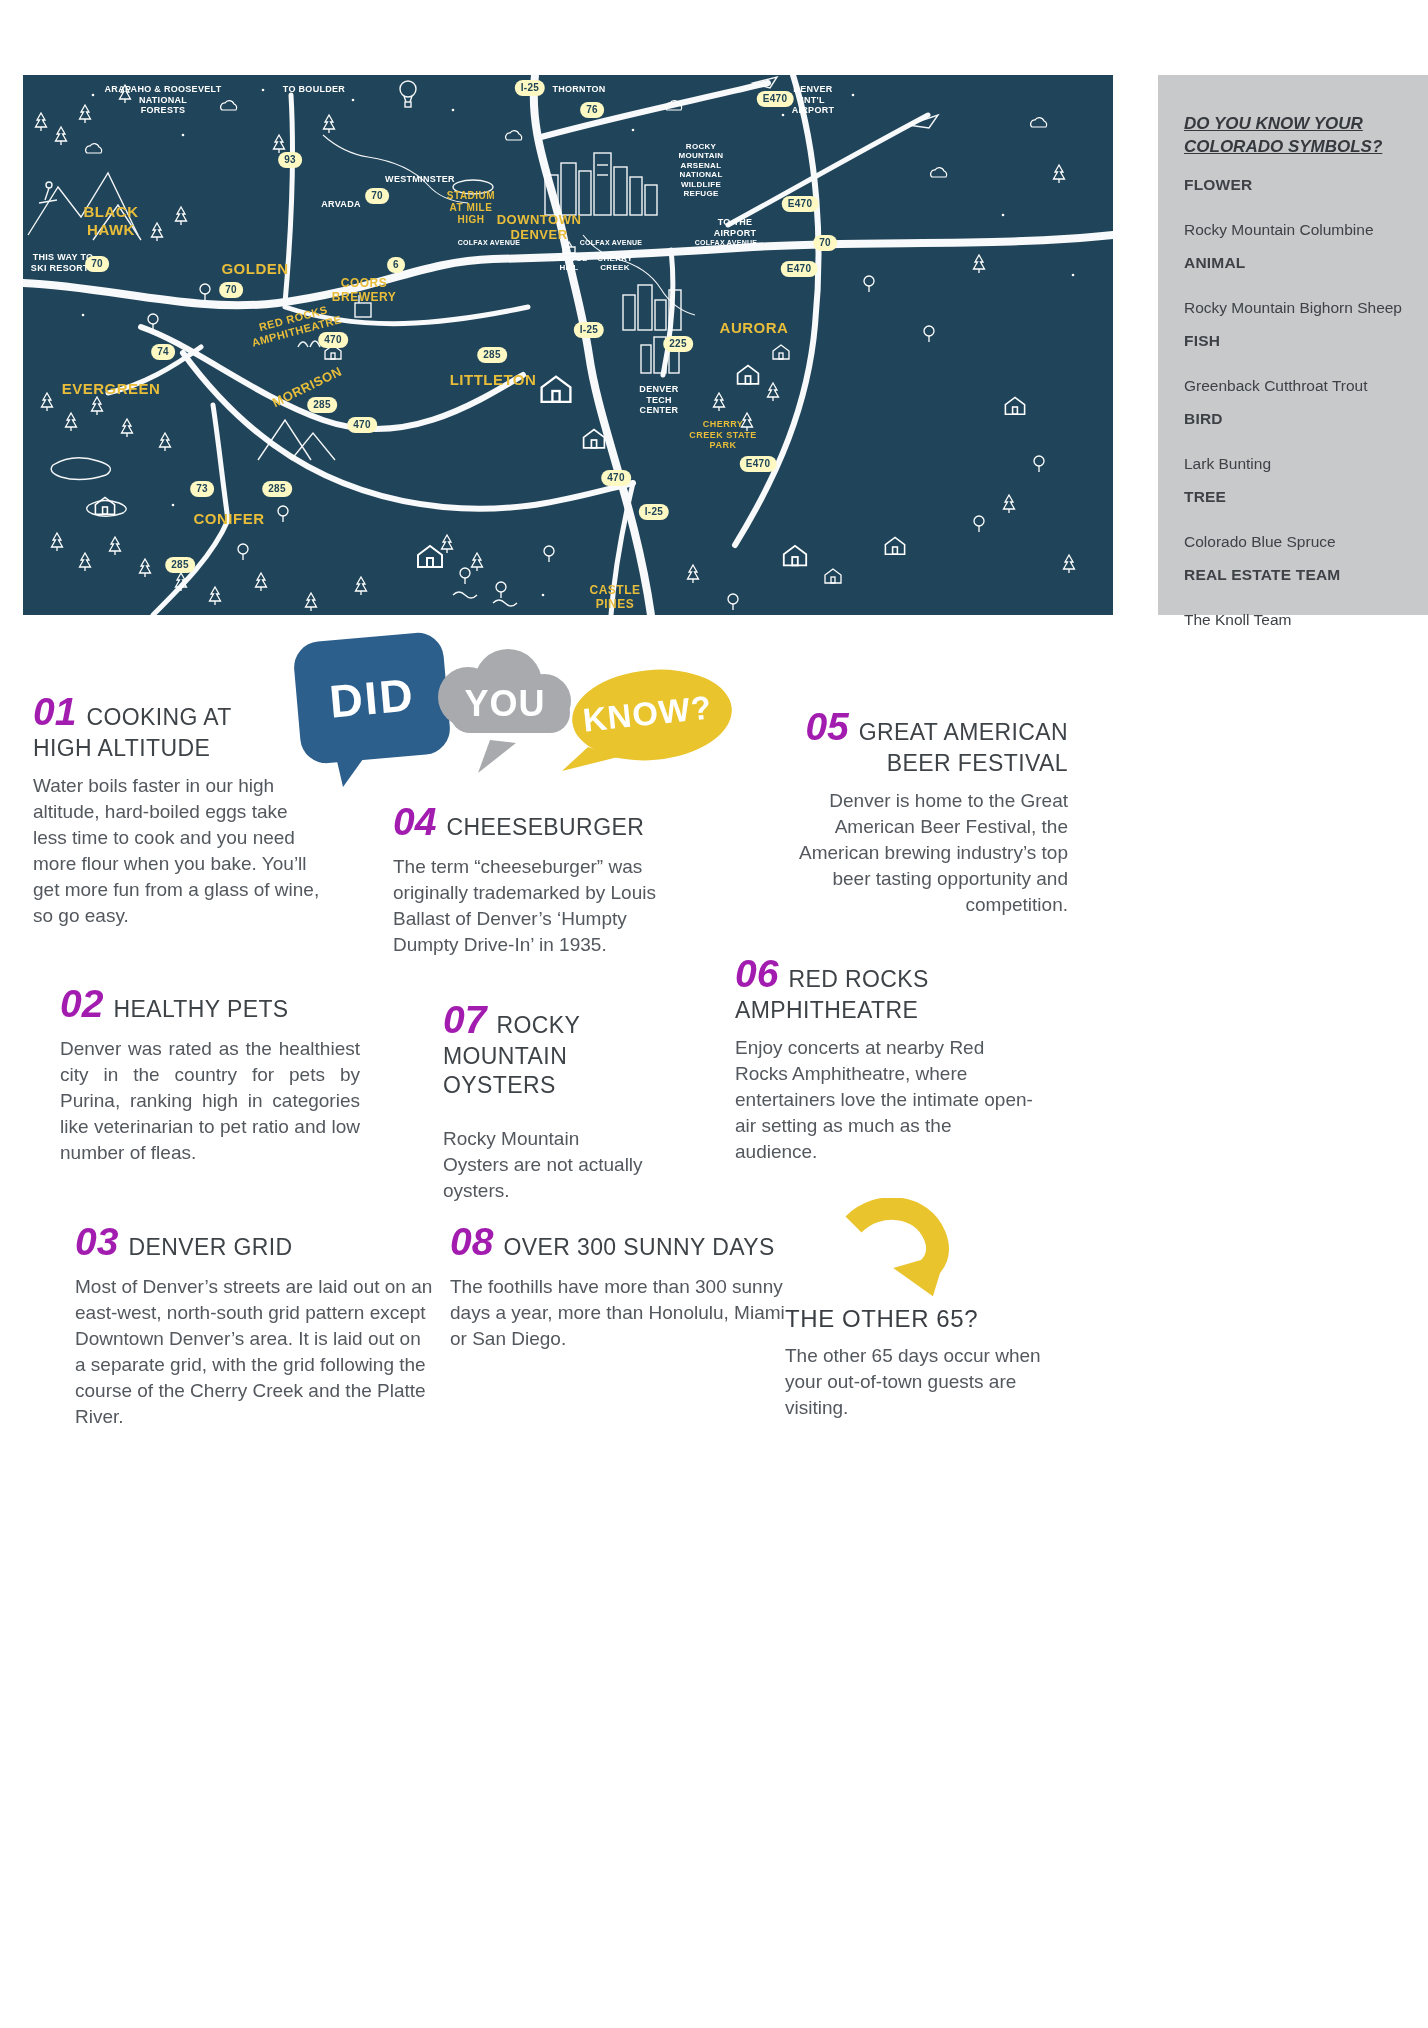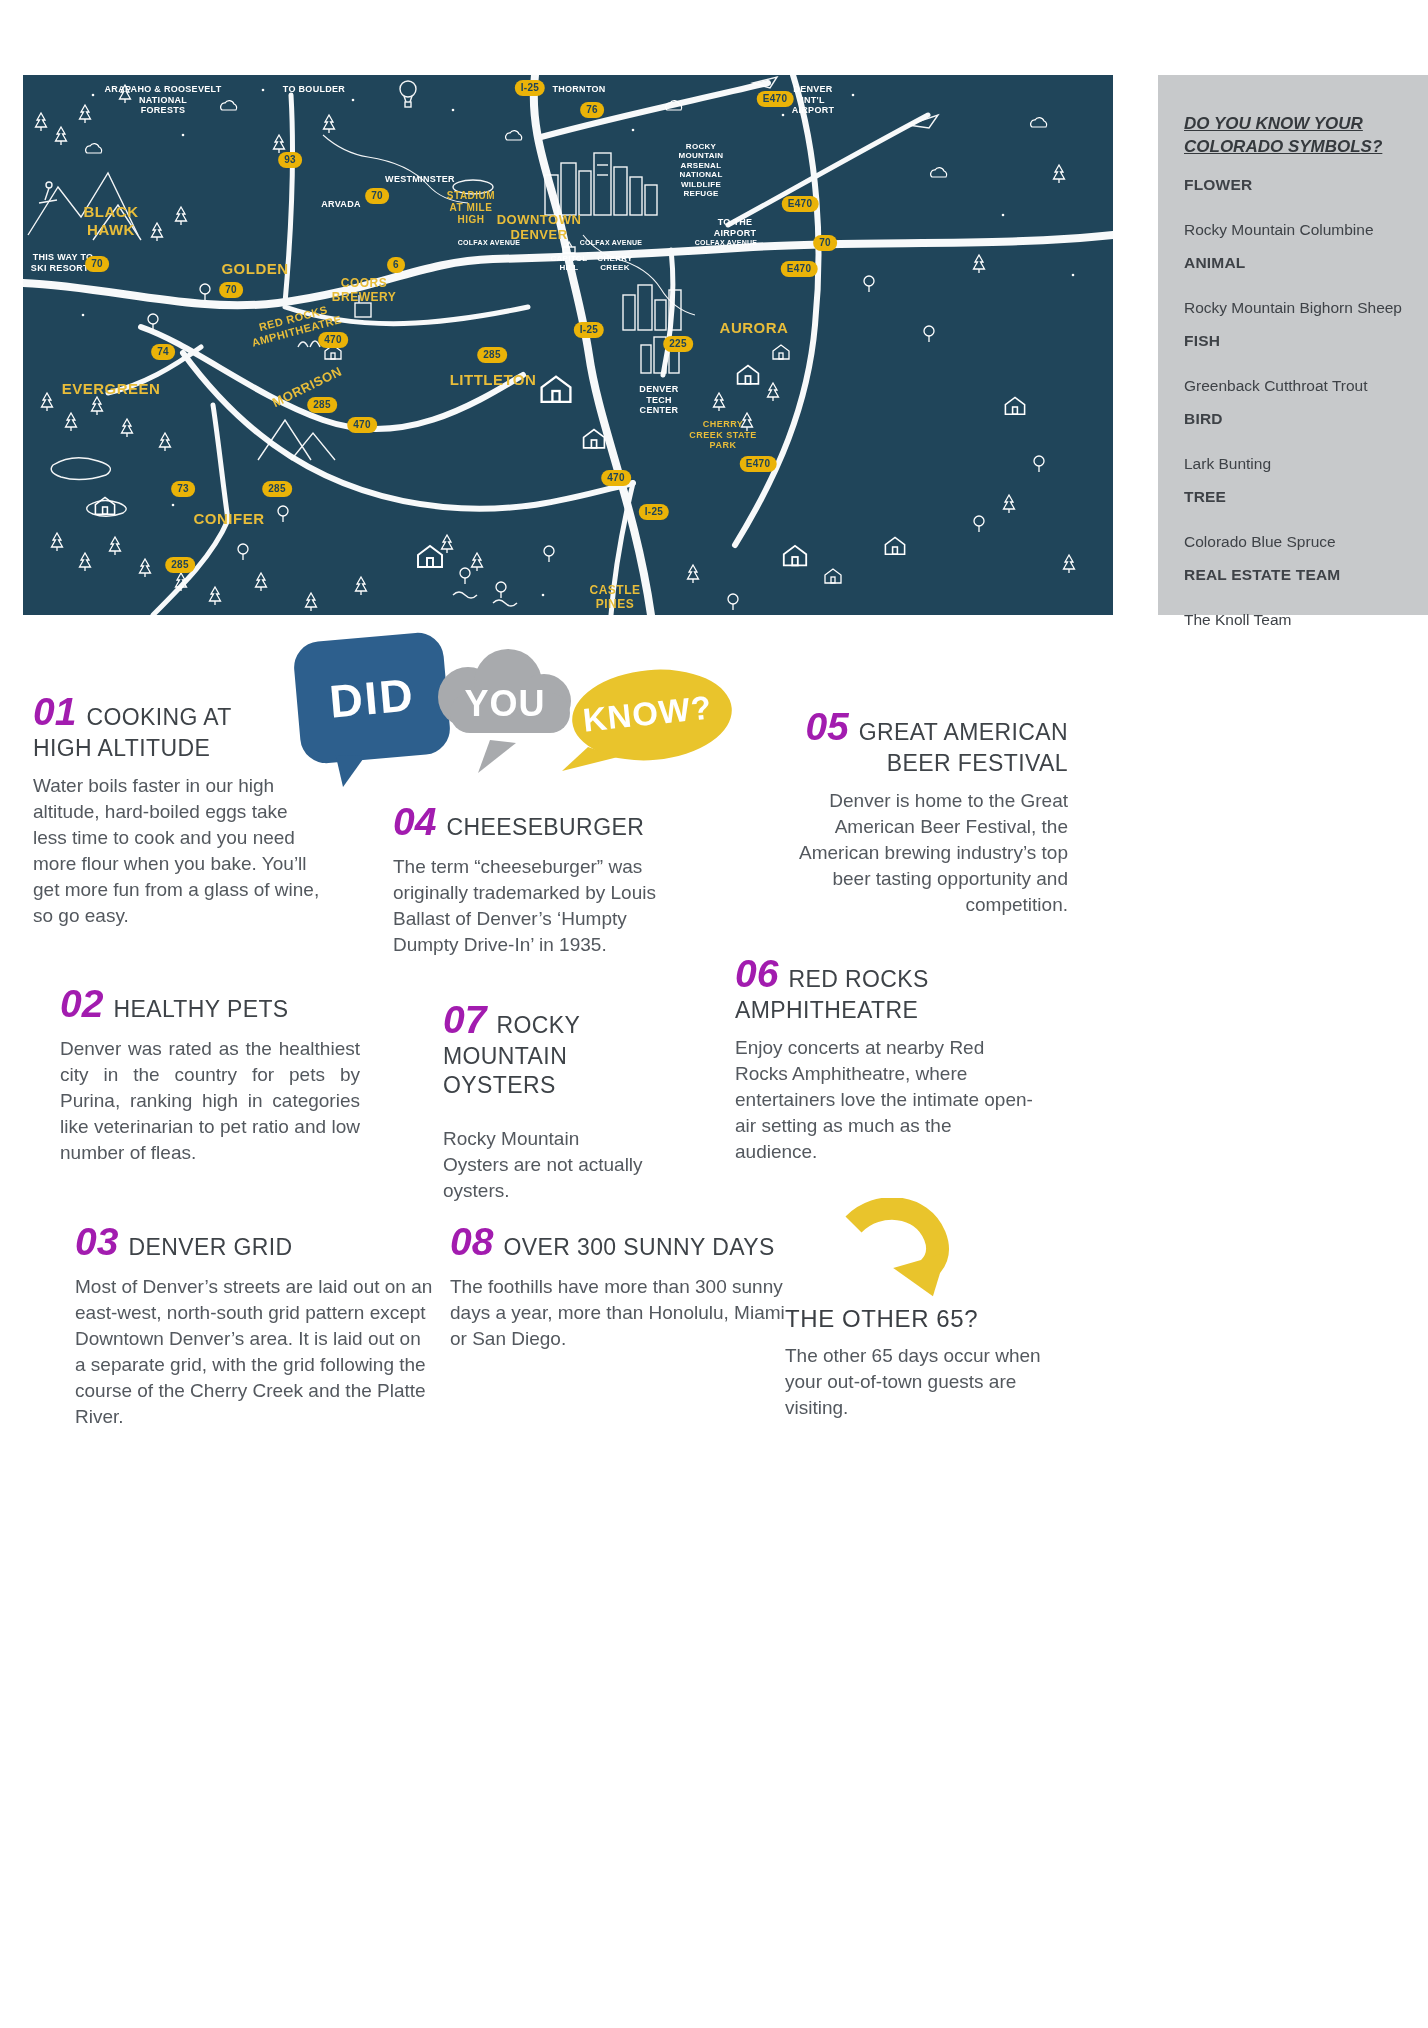--- a/index.html
+++ b/index.html
@@ -7,21 +7,21 @@
   body { font-family:"Liberation Sans", sans-serif; }
   .page { position:relative; width:1428px; height:2028px; background:#fff; overflow:hidden; }
 
   
   .map { position:absolute; left:23px; top:75px; width:1090px; height:540px; background:#20455a; overflow:hidden; }
   .map svg.roads { position:absolute; left:0; top:0; width:100%; height:100%; }
   #map-labels, #map-shields { position:absolute; left:0; top:0; width:100%; height:100%; pointer-events:none; }
   .map-label { position:absolute; color:#e8bd3a; font-weight:700; font-size:15px; letter-spacing:.5px;
                white-space:pre-line; text-align:center; line-height:1.18; text-transform:uppercase; }
   .map-label.white { color:#ffffff; font-weight:700; font-size:9px; letter-spacing:.3px; }
-  .shield { position:absolute; transform:translate(-50%,-50%); background:#eab308; color:#1f4458;
+  .shield { position:absolute; transform:translate(-50%,-50%); background:#fef9c3; color:#1f4458;
             font-weight:700; font-size:10px; padding:3px 6px; border-radius:12px; line-height:1; letter-spacing:.3px; }
 
   
   .sidebar { position:absolute; left:1158px; top:75px; width:277px; height:540px; background:#c7c9cb;
              padding:38px 26px 4px 26px; color:#3e4247; }
   .sidebar-title { font-weight:700; font-style:italic; font-size:17px; line-height:1.35; margin-bottom:16px; color:#35393d; }
   .sidebar-title .u { text-decoration:underline; }
   .sb-item { margin-bottom:13px; }
   .sb-label { font-weight:700; font-size:15.5px; line-height:1.35; letter-spacing:.2px; }
   .sb-value { font-weight:400; font-size:15.5px; line-height:1.3;margin-top:24px; }
@@ -298,21 +298,21 @@
         <div class="shield" style="left: 776px; top: 194px;">E470</div>
         <div class="shield" style="left: 310px; top: 265px;">470</div>
         <div class="shield" style="left: 566px; top: 255px;">I-25</div>
         <div class="shield" style="left: 655px; top: 269px;">225</div>
         <div class="shield" style="left: 140px; top: 277px;">74</div>
         <div class="shield" style="left: 469px; top: 280px;">285</div>
         <div class="shield" style="left: 299px; top: 330px;">285</div>
         <div class="shield" style="left: 339px; top: 350px;">470</div>
         <div class="shield" style="left: 735px; top: 389px;">E470</div>
         <div class="shield" style="left: 593px; top: 403px;">470</div>
-        <div class="shield" style="left: 160px; top: 414px;">73</div>
+        <div class="shield" style="left: 179px; top: 414px;">73</div>
         <div class="shield" style="left: 254px; top: 414px;">285</div>
         <div class="shield" style="left: 631px; top: 437px;">I-25</div>
         <div class="shield" style="left: 157px; top: 490px;">285</div>
       </div>
   </div>
 
   <aside class="sidebar">
     <div class="sidebar-title">
       <span class="u">DO YOU KNOW YOUR</span><br>
       <span class="u">COLORADO SYMBOLS?</span>

